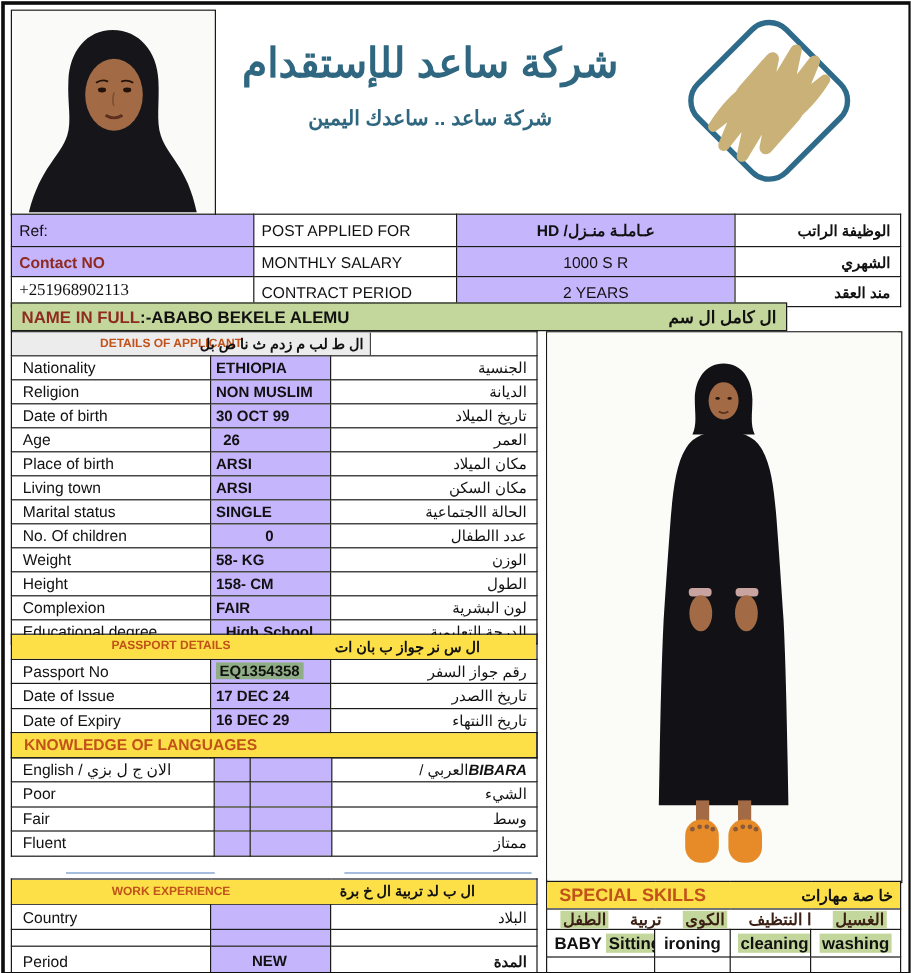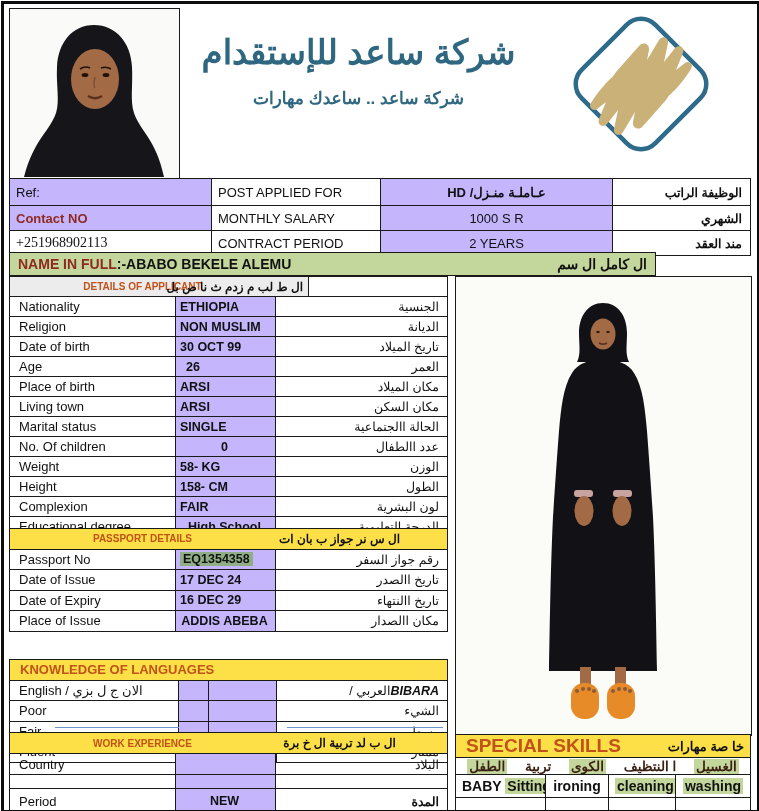--- a/index.html
+++ b/index.html
@@ -33,21 +33,21 @@
   .top-table tr:first-child td{height:26px;}
 
   
   .name-banner{position:absolute;left:9px;top:252px;width:647px;height:24px;border:1px solid #1a1a1a;
         background:#c3d69b;display:flex;align-items:center;justify-content:space-between;
         padding:0 8px;box-sizing:border-box;font-size:14px;font-weight:bold;}
 
   
   .t-details{position:absolute;left:9px;top:276px;width:438px;}
   .t-passport{position:absolute;left:9px;top:528px;width:438px;}
-  .t-languages{position:absolute;left:9px;top:659px;width:438px;}
+  .t-languages{position:absolute;left:9px;top:610px;width:438px;}
   .t-work{position:absolute;left:9px;top:732px;width:438px;}
 
   .t-details td{height:19px;}
   .t-passport td,.t-languages td{height:19.5px;}
 
   .lbl{padding-left:9px;font-size:13px;}
   .val{font-weight:bold;font-size:12.5px;padding-left:4px;}
 
   
   .hfull{background:#fde047;position:relative;height:22px;padding:0;}
@@ -81,21 +81,21 @@
   
   .photo-full{position:absolute;left:455px;top:276px;width:295px;height:458px;border:1px solid #1a1a1a;background:#fbfbf8;}
   .t-skills{position:absolute;left:455px;top:734px;width:295px;}
   .t-skills td{font-size:13.5px;}
   .sk-ar{direction:rtl;text-align:center;font-size:12px;font-weight:bold;color:#3a1f14;height:16px;padding:0 2px;}
   .sk-ar span{margin:0 7px;}
   .sk-en td{height:22px;text-align:center;font-weight:bold;font-size:14px;}
   .sk-empty td{height:15px;}
   .hl{background:#c3d69b;padding:0 2px;}
   .sk-head{height:22px;}
-  .sk-head .htitle-left{font-size:19px;}
+  .sk-head .htitle-left{font-size:15px;}
   .sk-har{position:absolute;right:6px;top:0;height:100%;display:flex;align-items:center;direction:rtl;
         font-size:13px;font-weight:bold;color:#111;}
 </style>
 </head>
 <body>
 
 <div class="page">
 
   <div class="photo-cell">
     <svg width="167" height="168" viewBox="0 0 167 168">
@@ -106,21 +106,21 @@
       <ellipse cx="75" cy="66" rx="3.4" ry="2" fill="#241209"></ellipse>
       <ellipse cx="96" cy="66" rx="3.4" ry="2" fill="#241209"></ellipse>
       <path d="M70 60 q5 -3.5 10 -1" stroke="#241209" stroke-width="1.6" fill="none"></path>
       <path d="M91 59 q5 -2 10 1" stroke="#241209" stroke-width="1.6" fill="none"></path>
       <path d="M85 68 q-2 9 0 11" stroke="#7d4e30" stroke-width="1.4" fill="none"></path>
       <path d="M78 87 q7 4.5 14 0" stroke="#5c2f1e" stroke-width="2.4" fill="none"></path>
     </svg>
   </div>
 
   <div class="company-title">شركة ساعد للإستقدام</div>
-  <div class="company-subtitle">شركة ساعد .. ساعدك مهارات</div>
+  <div class="company-subtitle">شركة ساعد .. ساعدك اليمين</div>
 
   <div class="logo">
     <svg width="172" height="162" viewBox="0 0 172 162">
       <rect x="36" y="26" width="104" height="104" rx="20" transform="rotate(45 88 78)" fill="#fff" stroke="#2e6b8a" stroke-width="4.5"></rect>
       <g fill="#c9b178">
         <path id="handp" d="M66 96 C58 88 56 74 63 66 L86 40 C90 35 97 38 96 44 L94 54 L106 34 C109 29 116 31 115 37 L111 56 L122 42 C126 38 132 41 130 47 L123 64 L132 57 C136 54 141 59 138 63 C132 73 122 85 113 92 C101 101 83 104 74 100 Z"></path>
         <use href="#handp" transform="rotate(180 88 80)"></use>
       </g>
     </svg>
   </div>

